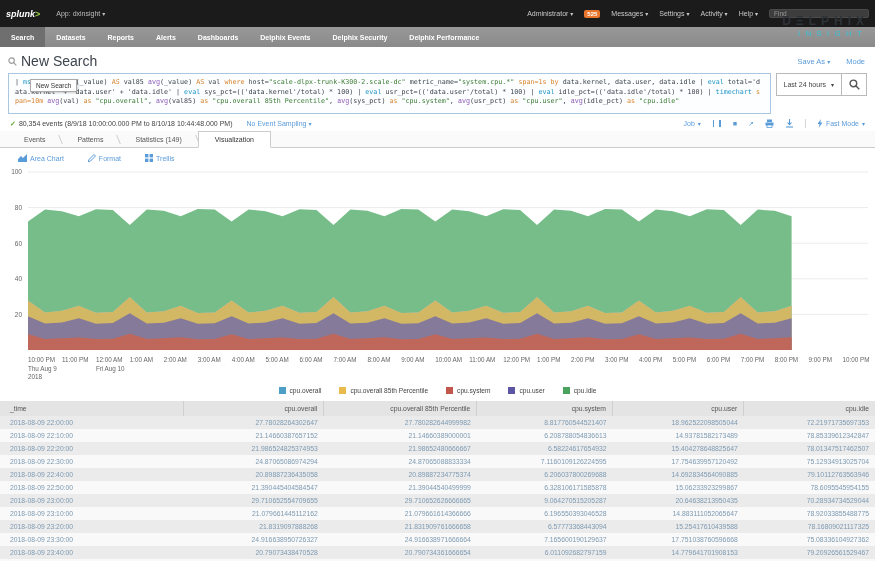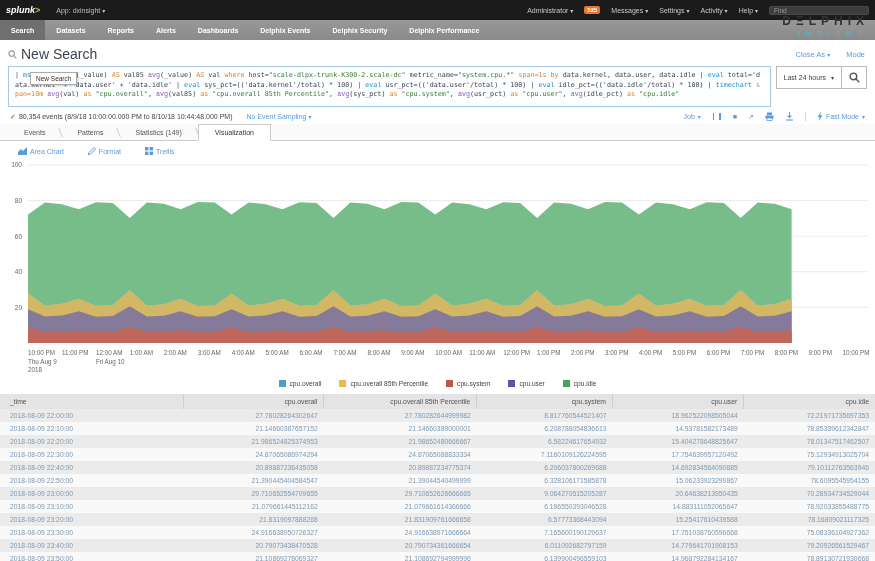--- a/index.html
+++ b/index.html
@@ -1,20 +1,20 @@
 <!DOCTYPE html>
 <html><head>
 <meta charset="utf-8">
 <style>
   * { margin:0; padding:0; box-sizing:border-box; }
   html,body { width:875px; height:561px; overflow:hidden; background:#fff;
     font-family:"Liberation Sans", sans-serif; }
 
   
-  .topbar { height:20px; background:#1b1b1b; display:flex; align-items:center;
+  .topbar { height:27px; background:#1b1b1b; display:flex; align-items:center;
     padding:0 6px; color:#c9c9c9; font-size:7px; }
   .splunk-logo { color:#fff; font-weight:bold; font-size:9px; font-style:italic; letter-spacing:0; }
   .splunk-logo b { color:#9ad148; font-style:normal; }
   .app-label { margin-left:16px; color:#bdbdbd; }
   .topbar-right { margin-left:auto; display:flex; align-items:center; gap:11px; }
   .caret { font-size:6px; color:inherit; }
   .badge { background:#e8772d; color:#fff; border-radius:2px; padding:0 3px;
     font-size:6px; line-height:8px; font-weight:bold; }
   .find-input { width:100px; height:9px; background:#3d3d3d; border:1px solid #4a4a4a;
     border-radius:2px; color:#aaa; font-size:6.5px; padding:0 4px; outline:none; }
@@ -132,21 +132,21 @@
 
 <div class="search-header">
   <span class="page-title">
     <svg class="mag" viewBox="0 0 10 10">
         <circle cx="4" cy="4" r="3" fill="none" stroke="#9b9b9b" stroke-width="1.3"></circle>
         <line x1="6.2" y1="6.2" x2="9.3" y2="9.3" stroke="#9b9b9b" stroke-width="1.3"></line>
       </svg>
     <span>New Search</span>
   </span>
   <span class="header-links">
-    <span><span>Close As</span> <span class="caret">▾</span></span>
+    <span><span>Save As</span> <span class="caret">▾</span></span>
     <span>Mode</span>
   </span>
 </div>
 
 <div class="search-row">
   <div class="query-box" id="query-box"><span class="tok-p">| </span><span class="tok-cmd">mstats</span><span class="tok-p"> perc95(_value) </span><span class="tok-kw">AS</span><span class="tok-p"> val85 </span><span class="tok-func">avg</span><span class="tok-p">(_value) </span><span class="tok-kw">AS</span><span class="tok-p"> val </span><span class="tok-kw">where</span><span class="tok-p"> host=</span><span class="tok-str">"scale-dlpx-trunk-K300-2.scale-dc"</span><span class="tok-p"> metric_name=</span><span class="tok-str">"system.cpu.*"</span><span class="tok-p"> </span><span class="tok-kw">span=1s </span><span class="tok-kw">by</span><span class="tok-p"> data.kernel, data.user, data.idle | </span><span class="tok-cmd">eval</span><span class="tok-p"> total='data.kernel' + 'data.user' + 'data.idle' | </span><span class="tok-cmd">eval</span><span class="tok-p"> sys_pct=(('data.kernel'/total) * 100) | </span><span class="tok-cmd">eval</span><span class="tok-p"> usr_pct=(('data.user'/total) * 100) | </span><span class="tok-cmd">eval</span><span class="tok-p"> idle_pct=(('data.idle'/total) * 100) | </span><span class="tok-cmd">timechart</span><span class="tok-p"> </span><span class="tok-kw">span=10m </span><span class="tok-func">avg</span><span class="tok-p">(val) </span><span class="tok-kw">as</span><span class="tok-p"> </span><span class="tok-str">"cpu.overall"</span><span class="tok-p">, </span><span class="tok-func">avg</span><span class="tok-p">(val85) </span><span class="tok-kw">as</span><span class="tok-p"> </span><span class="tok-str">"cpu.overall 85th Percentile"</span><span class="tok-p">, </span><span class="tok-func">avg</span><span class="tok-p">(sys_pct) </span><span class="tok-kw">as</span><span class="tok-p"> </span><span class="tok-str">"cpu.system"</span><span class="tok-p">, </span><span class="tok-func">avg</span><span class="tok-p">(usr_pct) </span><span class="tok-kw">as</span><span class="tok-p"> </span><span class="tok-str">"cpu.user"</span><span class="tok-p">, </span><span class="tok-func">avg</span><span class="tok-p">(idle_pct) </span><span class="tok-kw">as</span><span class="tok-p"> </span><span class="tok-str">"cpu.idle"</span></div>
   <div class="tooltip">New Search</div>
   <div class="timepicker">
     <span>Last 24 hours</span>
     <span class="caret">▾</span>

